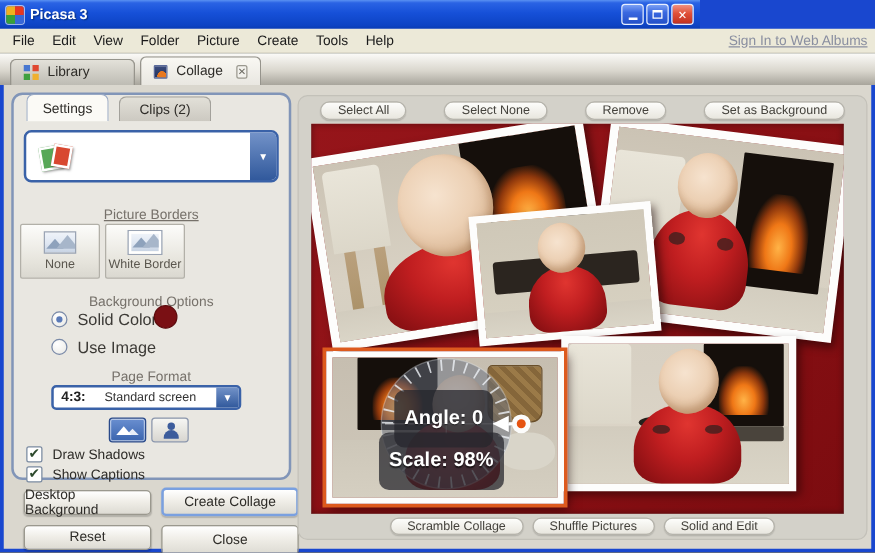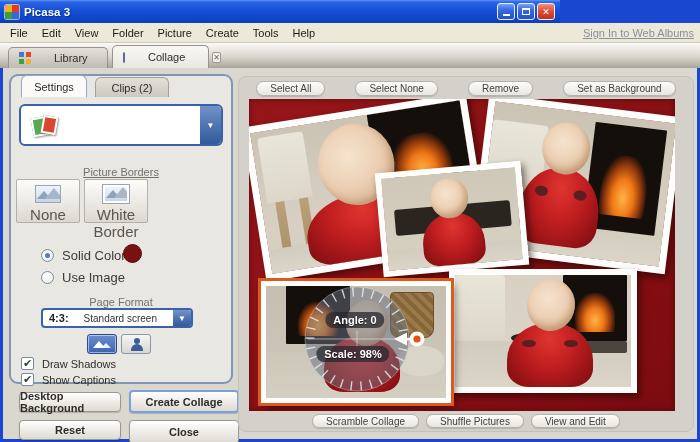--- a/index.html
+++ b/index.html
@@ -25,21 +25,21 @@
   
   .menubar { position:absolute; left:0; top:23px; width:700px; height:20px; background:#ece9d8;
     border-bottom:1px solid #cdcaba; display:flex; align-items:center; padding:0 3px; }
   .menu-item { font-size:11px; color:#1a1a1a; padding:2px 7px; cursor:default; }
   .signin { margin-left:auto; font-size:11px; color:#8a8fa0; text-decoration:underline; padding-right:3px; cursor:pointer; }
 
   
   .tabstrip { position:absolute; left:0; top:43px; width:700px; height:25px;
     background:linear-gradient(180deg,#fbfaf7 0%,#d9d6cd 55%,#a8a59c 100%); }
   .view-tab { position:absolute; bottom:0; height:21px; border:1px solid #96948c; border-bottom:none;
-    border-radius:5px 5px 0 0; display:flex; align-items:center; gap:23px; padding:0 10px; cursor:pointer; }
+    border-radius:5px 5px 0 0; display:flex; align-items:center; gap:7px; padding:0 10px; cursor:pointer; }
   .tab-library { left:8px; width:100px; background:linear-gradient(180deg,#e3e1d9 0%,#bebcb4 100%); }
   .tab-collage { left:112px; width:97px; height:23px; background:linear-gradient(180deg,#f9f8f3 0%,#e9e7e1 100%); }
   .tab-label { font-size:11px; color:#2e2c28; }
   .lib-icon { width:12px; height:12px; position:relative; }
   .lib-icon i { position:absolute; width:5px; height:5px; background:#4878d0; display:block;
     box-shadow:7px 0 0 #e04830, 0 7px 0 #40a040, 7px 7px 0 #f0b030; }
   .col-icon { width:14px; height:11px; border:1px solid #5a6a9a; border-radius:1px;
     background:radial-gradient(circle at 62% 85%, #e87820 0 38%, rgba(0,0,0,0) 40%), linear-gradient(180deg,#3a4a7c,#23335d); }
   .tab-close { width:11px; height:11px; border:1px solid #9a988e; border-radius:2px; background:#f2f1ec;
     font-size:8px; color:#6a6860; display:flex; align-items:center; justify-content:center; margin-left:4px; cursor:pointer; }
@@ -75,21 +75,21 @@
     background:linear-gradient(180deg,#fcfcfa 0%,#e6e4dc 70%,#dad8d0 100%); cursor:pointer; text-align:center; }
   .bb-0 { left:5px; } .bb-1 { left:73px; } .bb-2 { left:141px; }
   .thumb { position:relative; width:26px; height:18px; margin:5px auto 0;
     background:linear-gradient(180deg,#eff3f9 0%,#dfe7f2 55%,#c7d3e3 100%); border:1px solid #9aa4b4; overflow:hidden; }
   .thumb::before { content:""; position:absolute; left:1px; bottom:3px; border-left:7px solid transparent;
     border-right:7px solid transparent; border-bottom:8px solid #8ea2bc; }
   .thumb::after { content:""; position:absolute; left:9px; bottom:3px; border-left:9px solid transparent;
     border-right:9px solid transparent; border-bottom:11px solid #a7b6ca; }
   .thumb.wb { border:2px solid #fff; box-shadow:0 0 0 1px #9aa4b4; }
   .thumb.ic { border:2px solid #fff; border-bottom:6px solid #fff; box-shadow:0 0 0 1px #9aa4b4; }
-  .bb-label { font-size:15px; color:#5a564e; margin-top:3px; }
+  .bb-label { font-size:10px; color:#5a564e; margin-top:3px; }
 
   .radio-row { position:absolute; left:30px; display:flex; align-items:center; gap:8px; cursor:pointer; }
   .r-solid { top:172px; } .r-image { top:194px; }
   .radio { width:13px; height:13px; border-radius:50%; border:1px solid #7a8aa8;
     background:radial-gradient(circle at 35% 30%, #ffffff, #e8e8e4); position:relative; }
   .radio.sel::after { content:""; position:absolute; left:3px; top:3px; width:5px; height:5px; border-radius:50%;
     background:#5a7ab8; }
   .radio-label { font-size:13px; color:#3c3a36; }
   .swatch { position:absolute; left:112px; top:168px; width:19px; height:19px; border-radius:50%;
     border:1px solid #5c0a0c; cursor:pointer; }
@@ -113,21 +113,21 @@
 
   .check-row { position:absolute; left:10px; display:flex; align-items:center; gap:8px; cursor:pointer; }
   .c-shadows { top:281px; } .c-captions { top:297px; }
   .checkbox { width:13px; height:13px; background:#fff; border:1px solid #7a8aa0; border-radius:2px;
     font-size:11px; line-height:11px; color:#2d4a2d; text-align:center; }
   .check-label { font-size:11px; color:#2e2c28; }
 
   .xp-btn { position:absolute; border:1px solid #9a988e; border-radius:4px; cursor:pointer;
     background:linear-gradient(180deg,#ffffff 0%,#f0eee8 45%,#dddbd3 100%);
     font-size:11px; color:#2e2c28; display:flex; align-items:center; justify-content:center;
-    box-shadow:0 1px 1px rgba(0,0,0,.18);font-weight:bold; }
+    box-shadow:0 1px 1px rgba(0,0,0,.18); }
   .btn-desktop { left:8px; top:316px; width:102px; height:20px; }
   .btn-create { left:118px; top:314px; width:110px; height:23px; border:2px solid #7aa0e0; }
   .btn-reset { left:8px; top:344px; width:102px; height:20px; }
   .btn-close2 { left:118px; top:344px; width:110px; height:24px; }
 
   
   .panel { position:absolute; left:235px; top:8px; width:456px; height:356px; background:#d3d1c9;
     border:1px solid #c3c1b9; border-radius:8px; }
   .btn-row { position:absolute; width:100%; display:flex; justify-content:center; gap:7px; }
   .row-top { top:4px;gap:30px; } .row-bottom { top:337px; }
@@ -167,22 +167,22 @@
   .photo2 { left:130px; top:68px; width:146px; height:104px; transform:rotate(-5deg); z-index:3; }
   .photo3 { left:230px; top:6px; width:196px; height:158px; transform:rotate(7deg); z-index:2; border-width:7px; }
   .photo4 { left:12px; top:182px; width:190px; height:122px; z-index:5; border-width:5px;
     box-shadow:0 0 0 3px #dd5a1e, 3px 4px 8px rgba(25,4,4,.6); }
   .photo5 { left:200px; top:170px; width:188px; height:124px; z-index:4; }
 
   
   .dial-svg { position:absolute; left:28px; top:178px; width:160px; height:124px; z-index:6; pointer-events:none; }
   .dial-handle-hit { position:absolute; left:158px; top:232px; width:18px; height:18px; z-index:7; cursor:grab; }
   .hud { position:absolute; z-index:8; transform:translateX(-50%); white-space:nowrap;
-    background:rgba(38,38,44,.74); color:#fff; font-size:11px; font-weight:bold;
-    padding:2px 8px; border-radius:8px; text-shadow:0 1px 1px rgba(0,0,0,.6); }
+    background:rgba(38,38,44,.74); color:#fff; font-size:16px; font-weight:bold;
+    padding:14px 8px; border-radius:8px; text-shadow:0 1px 1px rgba(0,0,0,.6); }
   .hud-angle { left:106px; top:213px; } .hud-scale { left:104px; top:247px; }
 </style>
 </head>
 <body>
 
 <div id="window">
 
   <div class="titlebar">
     <div class="app-icon"></div>
     <span class="app-title">Picasa 3</span>
@@ -239,20 +239,21 @@
       <div class="sec-heading h-borders">Picture Borders</div>
       <div class="border-btn bb-0">
         <div class="thumb"></div>
         <div class="bb-label">None</div>
       </div>
       <div class="border-btn bb-1">
         <div class="thumb wb"></div>
         <div class="bb-label">White Border</div>
       </div>
 
+      <div class="sec-heading h-bg">Background Options</div>
       <div class="radio-row r-solid">
         <span class="radio sel"></span>
         <span class="radio-label">Solid Color</span>
       </div>
       <div class="swatch" style="background:#7a1014" title="#7a1014"></div>
       <div class="radio-row r-image">
         <span class="radio"></span>
         <span class="radio-label">Use Image</span>
       </div>
 
@@ -363,18 +364,18 @@
           <circle cx="140" cy="62" r="3.6" fill="#e65310"></circle>
         </svg>
         <div class="dial-handle-hit"></div>
         <div class="hud hud-angle">Angle: 0</div>
         <div class="hud hud-scale">Scale: 98%</div>
       </div>
 
       <div class="btn-row row-bottom">
         <div class="mini-btn">Scramble Collage</div>
         <div class="mini-btn">Shuffle Pictures</div>
-        <div class="mini-btn">View and Edit</div>
+        <div class="mini-btn">Solid and Edit</div>
       </div>
     </div>
 
   </div>
 </div>
 
 </body></html>

